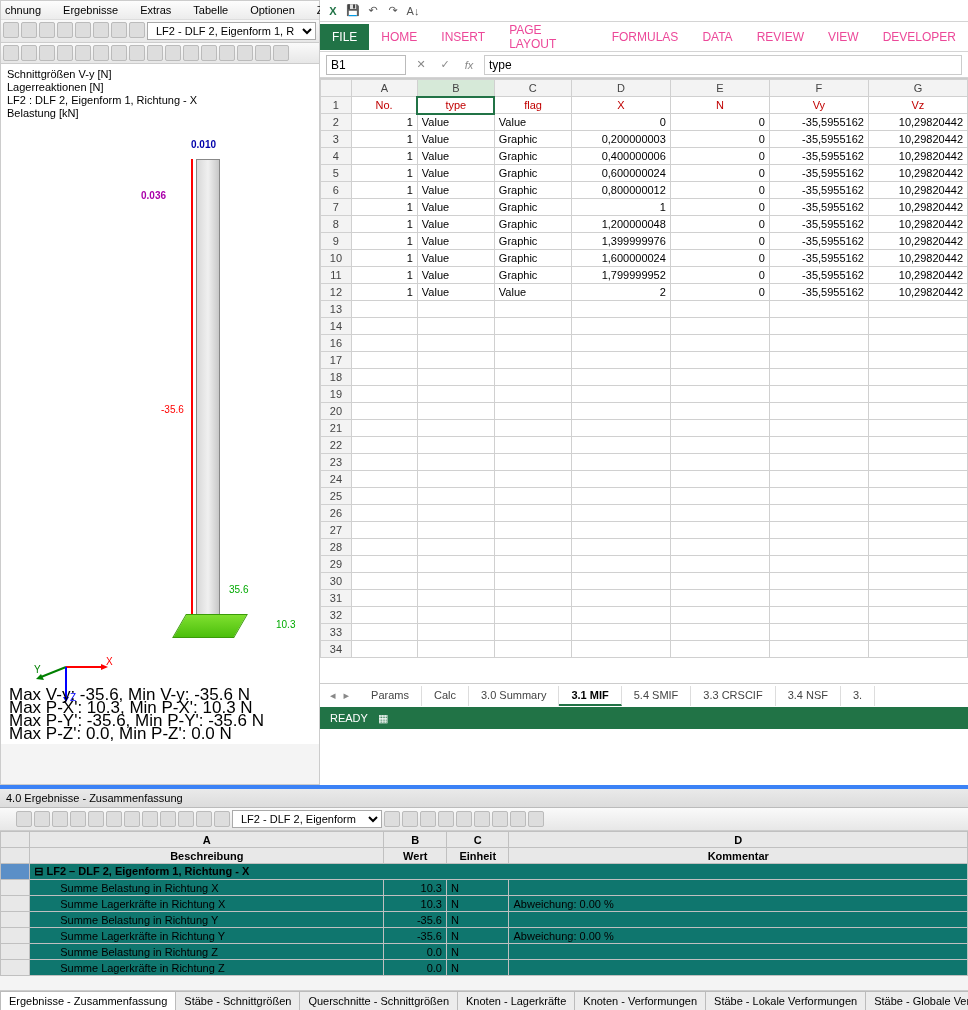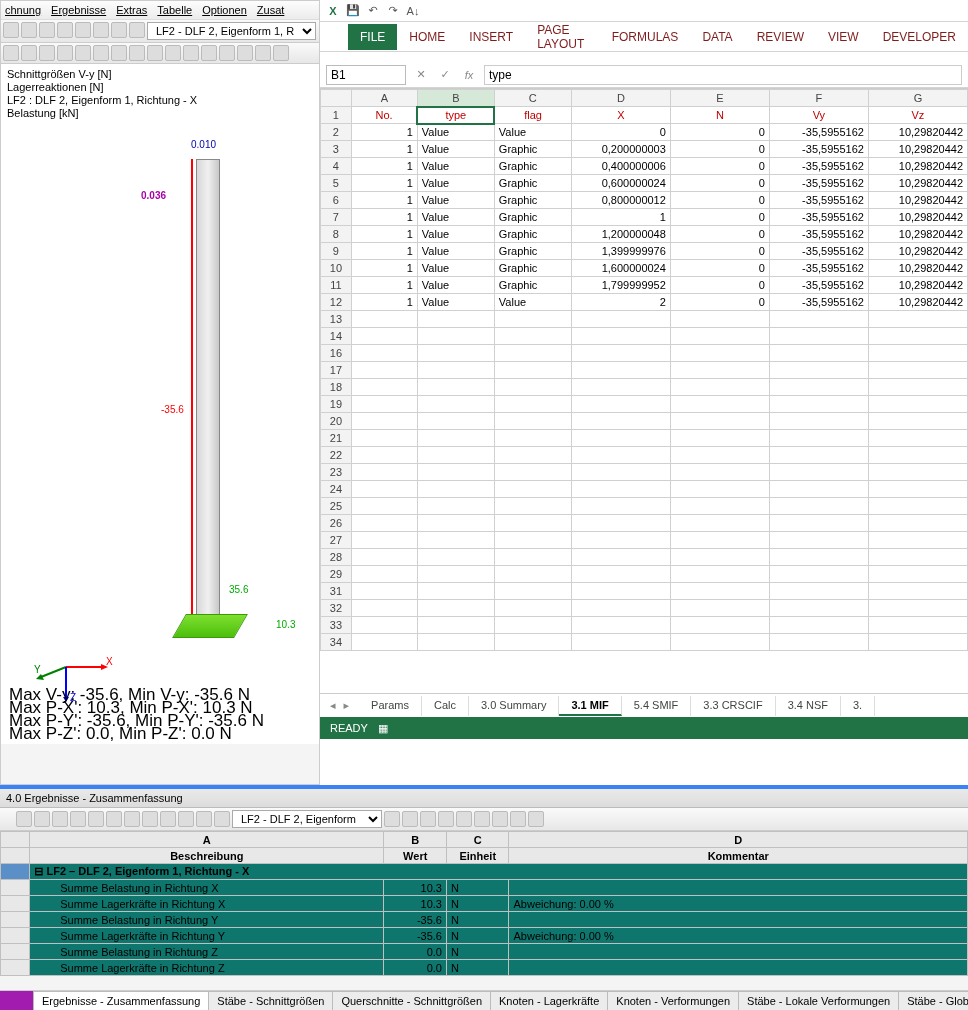--- a/index.html
+++ b/index.html
@@ -1,41 +1,41 @@
 <!DOCTYPE html>
 <html><head>
 <meta charset="utf-8">
 <style>
 * { box-sizing: border-box; margin: 0; padding: 0; font-family: "Segoe UI", Tahoma, sans-serif; }
 body { width: 968px; height: 1010px; background: #fff; font-size: 11px; color: #000; overflow: hidden; position: relative; }
 
 
 .rstab { position: absolute; top: 0; left: 0; width: 320px; height: 785px; background: #f4f4f4; border: 1px solid #ccc; }
 .rstab-menu { padding: 3px 4px; font-size: 11px; background: linear-gradient(#fdfdfd,#ececec); border-bottom: 1px solid #ddd; }
-.rstab-menu span { margin-right: 10px; text-decoration: underline; cursor: default; }
+.rstab-menu span { margin-right: 22px; cursor: default; }
 .rstab-toolbar { display:flex; flex-wrap:wrap; gap:2px; padding:2px; background: linear-gradient(#fafafa,#e7e7e7); border-bottom: 1px solid #ccc; }
 .tbicon { width:16px; height:16px; background:#ddd; border:1px solid #bbb; border-radius:2px; }
 .rstab-dropdown { font-size:11px; padding:0 4px; height:18px; border:1px solid #aaa; background:#fff;}
 .rstab-canvas { position: relative; background:#fff; height: 680px; overflow:hidden;}
 .rstab-title { position:absolute; top:4px; left:6px; font-size:11px; line-height:13px; color:#000;}
 .rstab-anno { position:absolute; font-size:10px; }
 .pillar { position:absolute; top:95px; left:195px; width:24px; height:460px; background: linear-gradient(90deg,#d8d8d8,#f0f0f0,#c8c8c8); border:1px solid #888; }
 .pillar::before { content:""; position:absolute; bottom:-20px; left:-18px; width:60px; height:22px; background: linear-gradient(#7fe02f,#4cbf0c); border:1px solid #3a9b08; transform: skewX(-30deg);}
 .axis { position:absolute; bottom:40px; left:35px; font-size:10px; }
 .axis .lx { color:red;} .axis .ly{color:green;} .axis .lz{color:blue;}
 .stats { position:absolute; bottom:4px; left:8px; font-size:17px; line-height:13px;}
 
 
 .excel { position:absolute; top:0; left:320px; right:0; height:760px; background:#fff; }
 .excel-qat { display:flex; align-items:center; gap:6px; padding:2px 6px; background:#fff; border-bottom:1px solid #d4d4d4; height:22px;}
 .qicon { width:14px; height:14px; display:inline-flex; align-items:center; justify-content:center; color:#555;}
 .excel-ribbon-tabs { display:flex; align-items:center; background:#fff; border-bottom:1px solid #d4d4d4; height:30px;}
-.rtab { padding:6px 12px; font-size:12px; color:#7f1d1d; }
-.rtab.active { background:#217346; color:#fff;margin-left:28px;}
-.formula-bar { display:flex; align-items:center; gap:6px; padding:3px 6px; border-bottom:1px solid #d4d4d4; height:26px;margin-top:10px;}
+.rtab { padding:6px 12px; font-size:12px; color:#ec4899; }
+.rtab.active { background:#217346; color:#fff;}
+.formula-bar { display:flex; align-items:center; gap:6px; padding:3px 6px; border-bottom:1px solid #d4d4d4; height:26px;}
 .name-box { width:80px; height:20px; border:1px solid #bbb; padding:1px 4px; font-size:12px; background:#fff;}
 .fx-input { flex:1; height:20px; border:1px solid #ccc; padding:1px 4px; font-size:12px;}
 .fxbtn { color:#888; width:18px; text-align:center; }
 
 .sheet { position:relative; height: 605px; overflow:hidden; font-size:11px; border-top:1px solid #ccc;}
 .grid { border-collapse:collapse; width:100%; }
 .grid th, .grid td { border:1px solid #d0d0d0; padding:0 4px; height:17px; font-size:11px; text-align:right; background:#fff;}
 .grid th { background:#f3f3f3; color:#444; font-weight:normal; text-align:center; }
 .grid .rowhead { background:#f3f3f3; text-align:center; width:28px;}
 .grid td.txt { text-align:left;}
@@ -52,21 +52,21 @@
 
 .bottom { position:absolute; top:785px; left:0; right:0; height:225px; background:#f4f4f4; border-top:4px solid #3b82f6;}
 .bottom-title { background: linear-gradient(#eaeaea,#dcdcdc); padding:3px 6px; border-bottom:1px solid #bbb; font-size:11px;}
 .bottom-toolbar { display:flex; gap:2px; padding:2px 16px; background:linear-gradient(#fafafa,#e7e7e7); border-bottom:1px solid #ccc; align-items:center;}
 .bottom-grid { border-collapse:collapse; width:100%; font-size:11px;}
 .bottom-grid th, .bottom-grid td { border:1px solid #c0c0c0; padding:1px 4px; height:16px; background:#0f766e;}
 .bottom-grid th { background:#e8e8e8; text-align:center;}
 .bottom-grid .rh { background:#e8e8e8; width:28px;}
 .bottom-grid .desc { text-align:left;}
 .bottom-grid .num { text-align:right;}
-.bottom-tabs { display:flex; background:#a21caf; border-top:1px solid #ccc; font-size:11px; position:absolute; bottom:0; left:0; right:0;padding-left:33px;}
+.bottom-tabs { display:flex; background:#7dd3fc; border-top:1px solid #ccc; font-size:11px; position:absolute; bottom:0; left:0; right:0;}
 .btab { padding:3px 8px; border:1px solid #bbb; border-bottom:none; background:#ececec; margin-right:-1px; white-space:nowrap;}
 .btab.active { background:#fff;}
 
 .redline { position:absolute; top:95px; left:190px; width:2px; height:460px; background:#f00; }
 </style>
 </head>
 <body>
 
 <div class="rstab">
   <div class="rstab-menu" id="rstab-menu"><span>chnung</span><span>Ergebnisse</span><span>Extras</span><span>Tabelle</span><span>Optionen</span><span>Zusat</span></div>
@@ -99,21 +99,21 @@
       <span class="tbicon"></span>
       <span class="tbicon"></span>
   </div>
   <div class="rstab-canvas">
     <div class="rstab-title" id="rstab-title">
         <div>Schnittgrößen V-y [N]</div>
         <div>Lagerreaktionen [N]</div>
         <div>LF2 : DLF 2, Eigenform 1, Richtung - X</div>
         <div>Belastung [kN]</div>
       </div>
-    <div class="rstab-anno" style="top:75px; left:190px; color:#00a; font-weight:normal;">0.010</div>
+    <div class="rstab-anno" style="top:75px; left:190px; color:#00a; font-weight:bold;">0.010</div>
     <div class="rstab-anno" style="top:126px; left:140px; color:#a0a; font-weight:bold;">0.036</div>
     <div class="redline"></div>
     <div class="pillar"></div>
     <div class="rstab-anno" style="top:340px; left:160px; color:#f00;">-35.6</div>
     <div class="rstab-anno" style="top:520px; left:228px; color:#0a0;">35.6</div>
     <div class="rstab-anno" style="top:555px; left:275px; color:#0a0;">10.3</div>
     <div class="axis">
       <svg width="80" height="60">
         <line x1="30" y1="25" x2="65" y2="25" stroke="red" stroke-width="2"></line>
           <polygon points="65,22 72,25 65,28" fill="red"></polygon>
@@ -448,20 +448,30 @@
             <th class="rowhead">29</th>
             <td></td>
             <td></td>
             <td></td>
             <td></td>
             <td></td>
             <td></td>
             <td></td>
           </tr>
           <tr>
+            <th class="rowhead">30</th>
+            <td></td>
+            <td></td>
+            <td></td>
+            <td></td>
+            <td></td>
+            <td></td>
+            <td></td>
+          </tr>
+          <tr>
             <th class="rowhead">31</th>
             <td></td>
             <td></td>
             <td></td>
             <td></td>
             <td></td>
             <td></td>
             <td></td>
           </tr>
           <tr>

